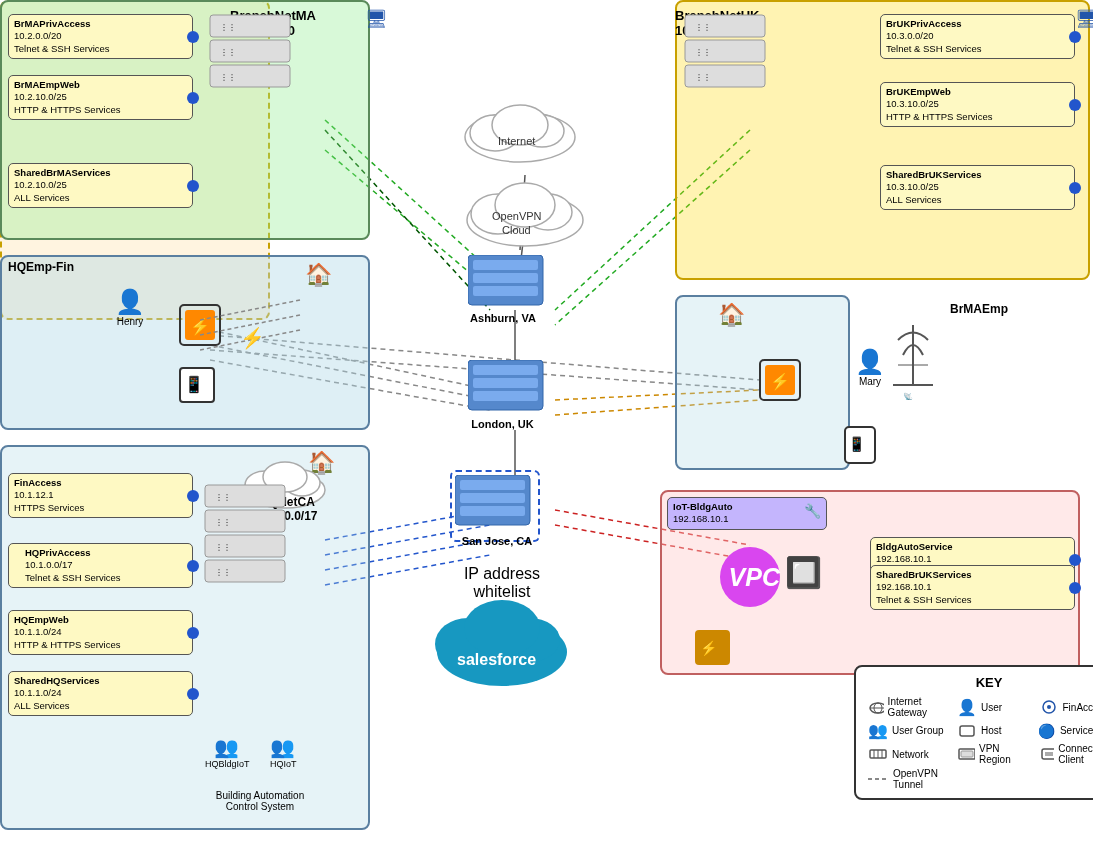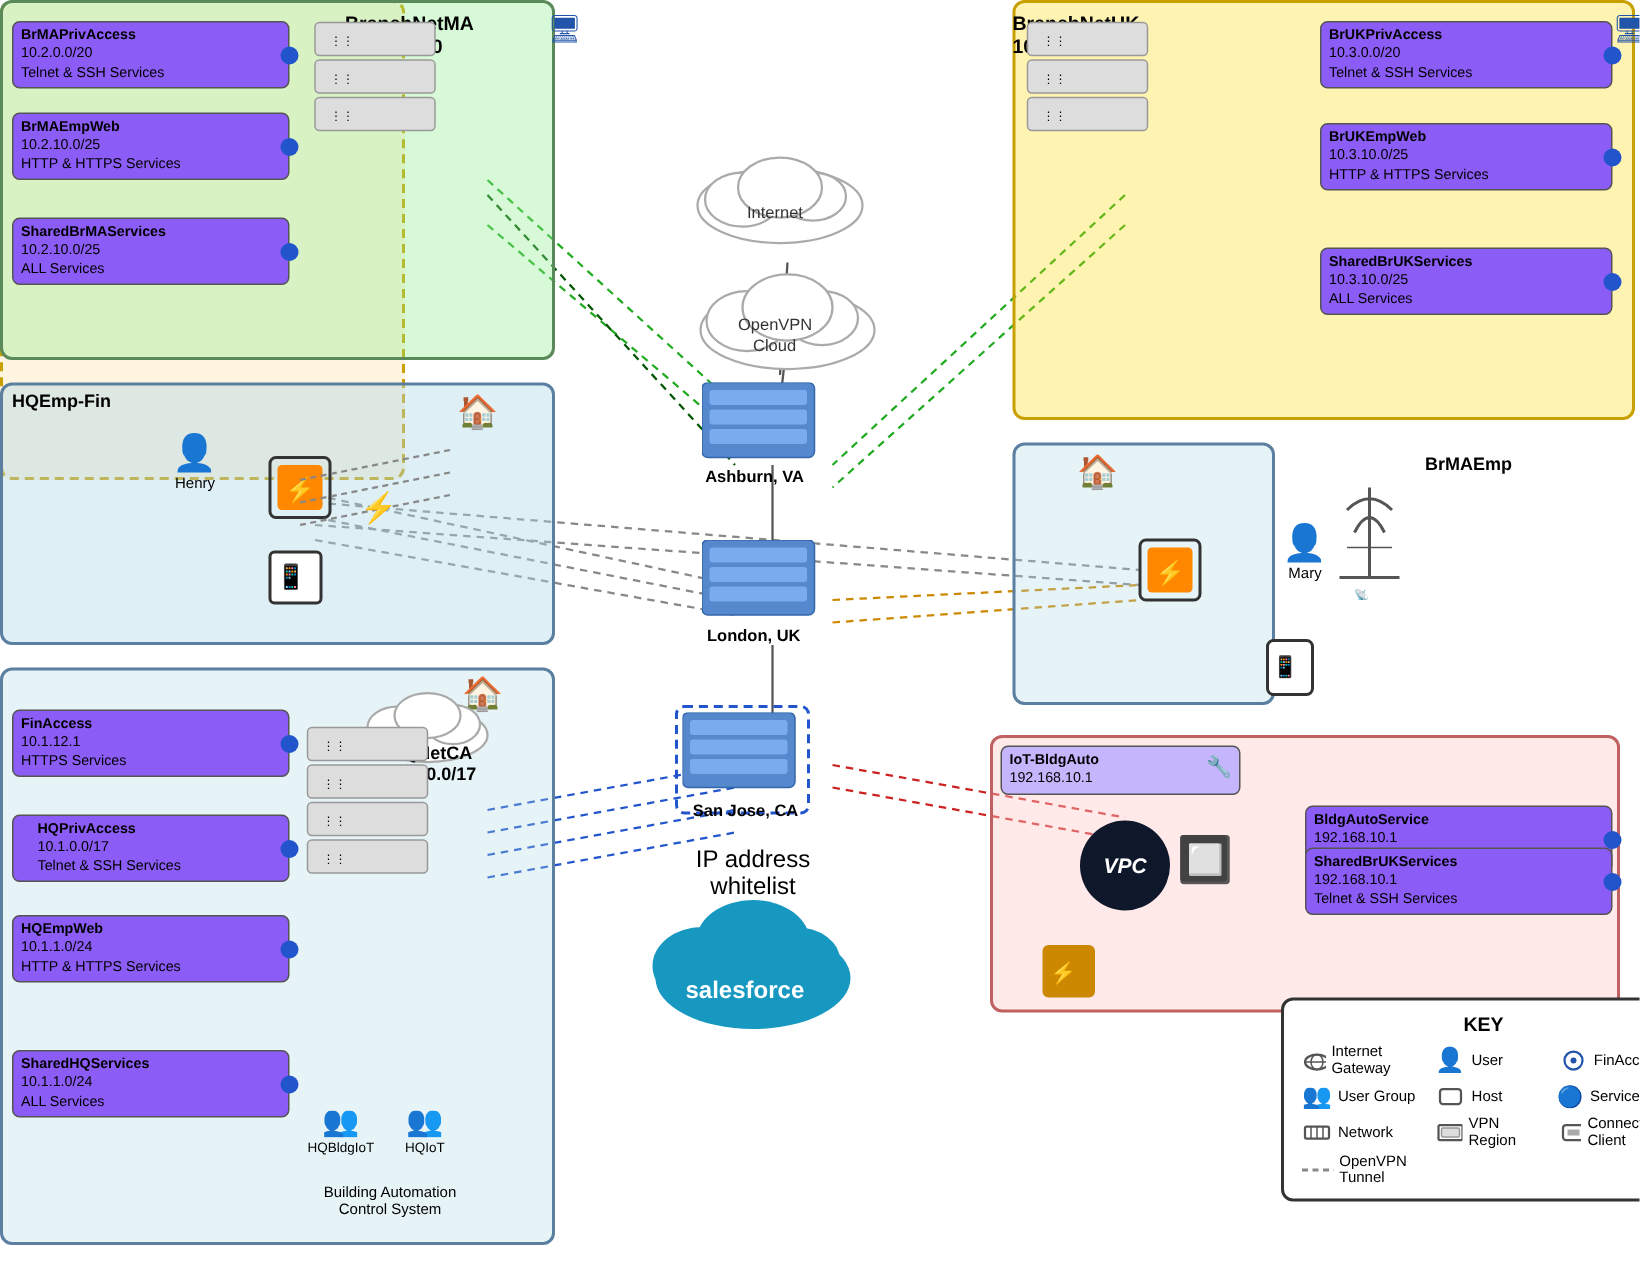--- a/index.html
+++ b/index.html
@@ -63,31 +63,31 @@
     .region-center {
       left: 395px; top: 300px;
       width: 270px; height: 320px;
       background: rgba(255,200,100,0.2);
       border: 2px dashed #c8a000;
       border-radius: 8px;
     }
     
     .vpc-badge {
       position: absolute;
-      background: #0f172a;
+      background: #d946ef;
       color: #fff;
-      font-size: 14px;
+      font-size: 25px;
       font-weight: bold;
       font-style: italic;
       border-radius: 50%;
       width: 60px;
       height: 60px;
       display: flex;
       align-items: center;
-      justify-content: center;
+      justify-content: flex-end;
     }
     
     .key-box {
       position: absolute;
       background: #fff;
       border: 2px solid #333;
       border-radius: 8px;
       padding: 8px 12px;
       font-size: 10px;
     }
@@ -122,21 +122,21 @@
       font-size: 10px;
     }
     .person-icon {
       font-size: 24px;
       color: #888;
       display: block;
     }
     
     .subnet-box {
       position: absolute;
-      background: #8b5cf6;
+      background: #fef9c3;
       border: 1.5px solid #555;
       border-radius: 5px;
       padding: 3px 5px;
       font-size: 9.5px;
       line-height: 1.3;
     }
     .subnet-box .s-title { font-weight: bold; }
     .dot-right {
       position: absolute;
       right: -7px;
@@ -203,21 +203,21 @@
     <div>10.2.0.0/20</div>
     <div>Telnet &amp; SSH Services</div>
     <div class="dot-right"></div>
   </div>
   <div class="subnet-box" style="left:8px; top:75px; width:185px;">
     <div class="s-title">BrMAEmpWeb</div>
     <div>10.2.10.0/25</div>
     <div>HTTP &amp; HTTPS Services</div>
     <div class="dot-right"></div>
   </div>
-  <div class="subnet-box" style="left:8px; top:145px; width:185px;">
+  <div class="subnet-box" style="left:8px; top:163px; width:185px;">
     <div class="s-title">SharedBrMAServices</div>
     <div>10.2.10.0/25</div>
     <div>ALL Services</div>
     <div class="dot-right"></div>
   </div>
 
   <svg style="position:absolute; left:205px; top:10px;" width="90" height="220">
 
     <rect x="5" y="5" width="80" height="22" rx="3" fill="#ddd" stroke="#999"></rect>
     <rect x="5" y="30" width="80" height="22" rx="3" fill="#ddd" stroke="#999"></rect>
@@ -363,21 +363,21 @@
     <div>10.1.0.0/17</div>
     <div>Telnet &amp; SSH Services</div>
     <div class="dot-right"></div>
   </div>
   <div class="subnet-box" style="left:8px; top:610px; width:185px;">
     <div class="s-title">HQEmpWeb</div>
     <div>10.1.1.0/24</div>
     <div>HTTP &amp; HTTPS Services</div>
     <div class="dot-right"></div>
   </div>
-  <div class="subnet-box" style="left:8px; top:700px; width:185px;">
+  <div class="subnet-box" style="left:8px; top:671px; width:185px;">
     <div class="s-title">SharedHQServices</div>
     <div>10.1.1.0/24</div>
     <div>ALL Services</div>
     <div class="dot-right"></div>
   </div>
 
   <svg style="position:absolute; left:200px; top:480px;" width="90" height="220">
     <rect x="5" y="5" width="80" height="22" rx="3" fill="#ddd" stroke="#999"></rect>
     <rect x="5" y="30" width="80" height="22" rx="3" fill="#ddd" stroke="#999"></rect>
     <rect x="5" y="55" width="80" height="22" rx="3" fill="#ddd" stroke="#999"></rect>

